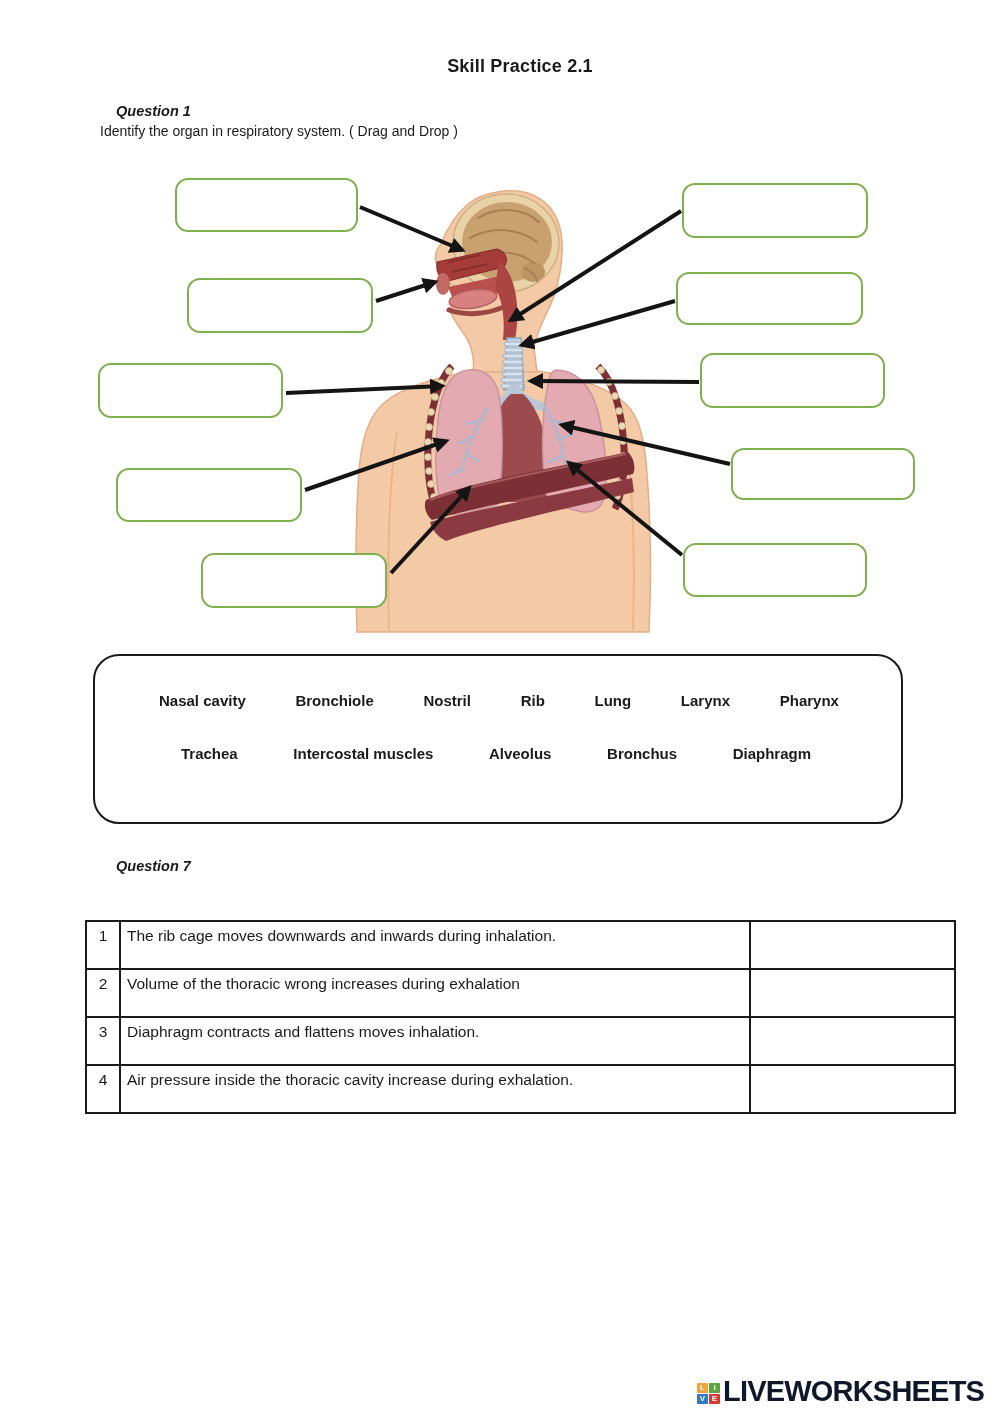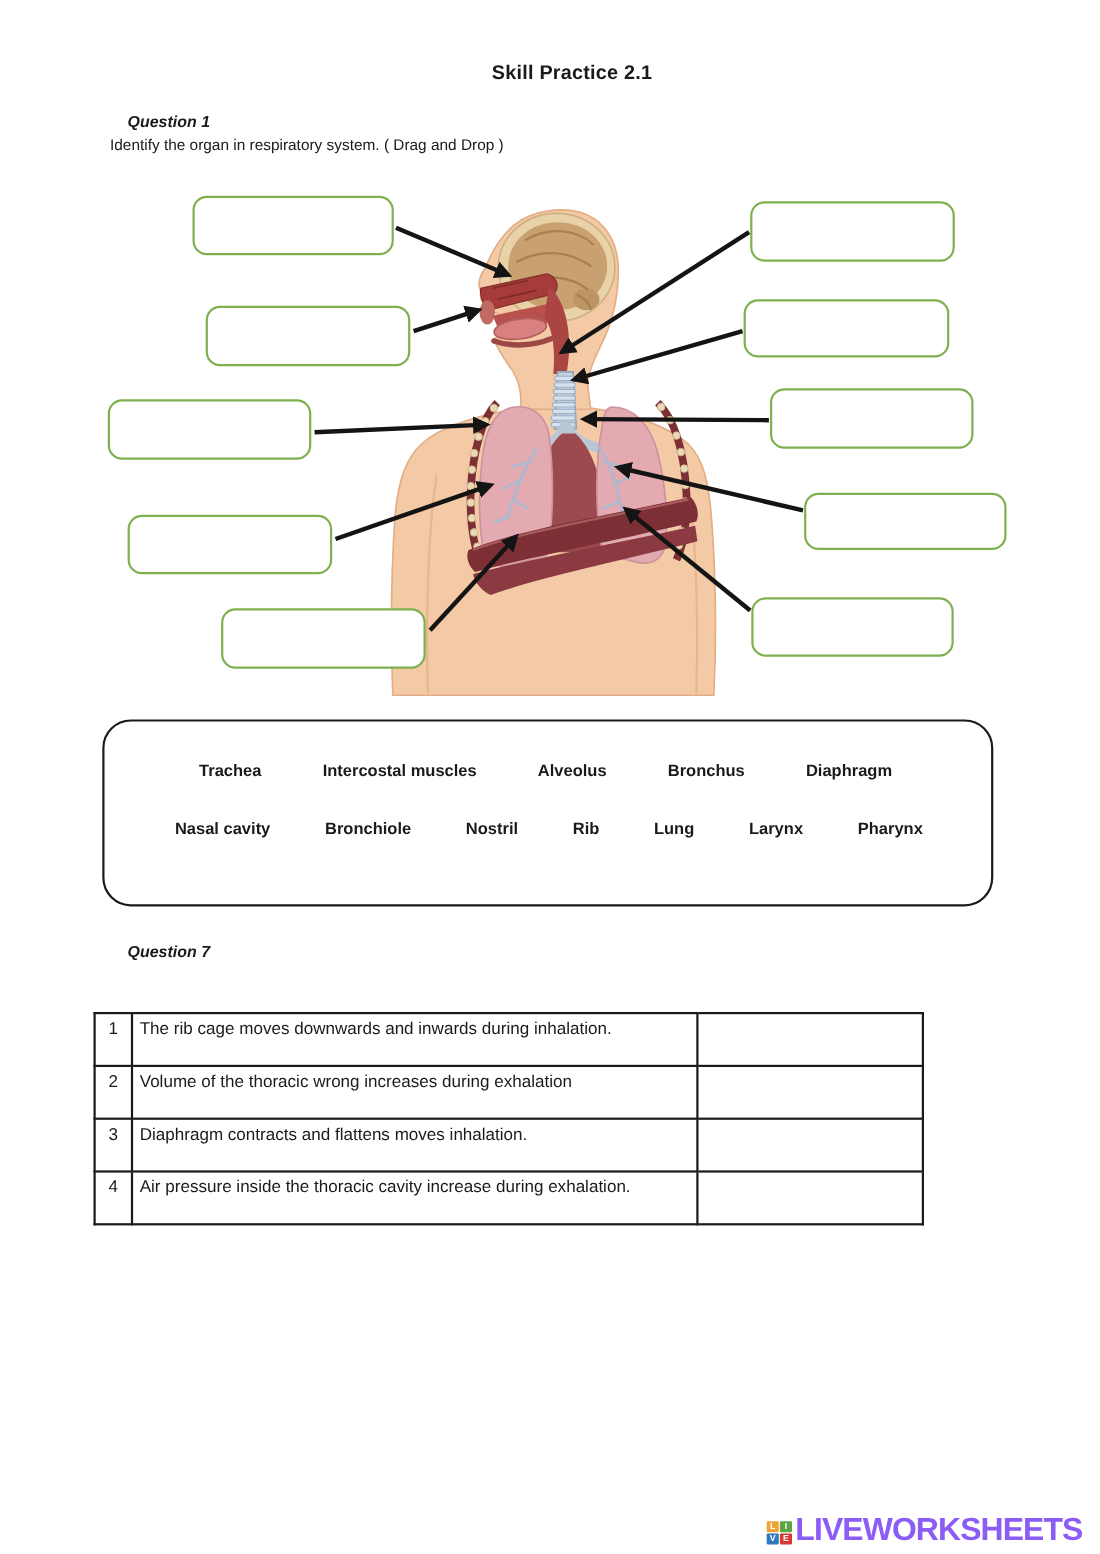--- a/index.html
+++ b/index.html
@@ -27,32 +27,32 @@
   .bank-row2{margin:36px 90px 0 86px;}
   .bank-word{white-space:nowrap;cursor:grab;}
 
   .q2-label{left:100px;top:858px;}
   .q2-instr{left:100px;top:879px;}
 
   .q2-table{position:absolute;left:85px;top:920px;border-collapse:collapse;background:#fff;}
   .q2-table td{border:2px solid #1a1a1a;vertical-align:top;font-size:15.5px;height:48px;
                padding:5px 6px;box-sizing:border-box;}
   .num-cell{width:34px;text-align:center;}
-  .stmt-cell{width:514px;padding-left:12px;}
+  .stmt-cell{width:630px;padding-left:12px;}
   .ans-cell{width:205px;}
 
   .logo{position:absolute;left:697px;top:1377px;display:flex;align-items:center;z-index:4;}
   .logo-grid{display:grid;grid-template-columns:11px 11px;grid-auto-rows:10px;gap:1px;margin-right:3px;margin-top:4px;}
   .tile{display:flex;align-items:center;justify-content:center;color:#fff;font-size:8px;
         font-weight:bold;border-radius:1px;line-height:1;}
   .tile-l{background:#f0a33a;}
   .tile-i{background:#5aa53f;}
   .tile-v{background:#2f79bd;}
   .tile-e{background:#d43a31;}
-  .logo-text{font-size:29px;font-weight:800;color:#8b5cf6;letter-spacing:-.8px;line-height:1;}
+  .logo-text{font-size:29px;font-weight:800;color:#0f172a;letter-spacing:-.8px;line-height:1;}
 </style>
 </head>
 <body>
 
 <div class="page">
 
   <div class="title">Skill Practice 2.1</div>
 
   <div class="q-label q1-label">Question 1</div>
   <div class="q-instr q1-instr">Identify the organ in respiratory system. ( Drag and Drop )</div>
@@ -163,36 +163,36 @@
   <div class="drop-box" style="left:98px;top:363px;width:185px;height:55px;"></div>
   <div class="drop-box" style="left:116px;top:468px;width:186px;height:54px;"></div>
   <div class="drop-box" style="left:201px;top:553px;width:186px;height:55px;"></div>
   <div class="drop-box" style="left:682px;top:183px;width:186px;height:55px;"></div>
   <div class="drop-box" style="left:676px;top:272px;width:187px;height:53px;"></div>
   <div class="drop-box" style="left:700px;top:353px;width:185px;height:55px;"></div>
   <div class="drop-box" style="left:731px;top:448px;width:184px;height:52px;"></div>
   <div class="drop-box" style="left:683px;top:543px;width:184px;height:54px;"></div>
 
   <div class="word-bank">
-    <div class="bank-row bank-row2">
-      <span class="bank-word">Trachea</span>
-      <span class="bank-word">Intercostal muscles</span>
-      <span class="bank-word">Alveolus</span>
-      <span class="bank-word">Bronchus</span>
-      <span class="bank-word">Diaphragm</span>
-    </div>
     <div class="bank-row bank-row1">
       <span class="bank-word">Nasal cavity</span>
       <span class="bank-word">Bronchiole</span>
       <span class="bank-word">Nostril</span>
       <span class="bank-word">Rib</span>
       <span class="bank-word">Lung</span>
       <span class="bank-word">Larynx</span>
       <span class="bank-word">Pharynx</span>
     </div>
+    <div class="bank-row bank-row2">
+      <span class="bank-word">Trachea</span>
+      <span class="bank-word">Intercostal muscles</span>
+      <span class="bank-word">Alveolus</span>
+      <span class="bank-word">Bronchus</span>
+      <span class="bank-word">Diaphragm</span>
+    </div>
   </div>
 
   <div class="q-label q2-label">Question 7</div>
 
   <table class="q2-table">
     <tbody>
       <tr>
         <td class="num-cell">1</td>
         <td class="stmt-cell">The rib cage moves downwards and inwards during inhalation.</td>
         <td class="ans-cell"></td>

